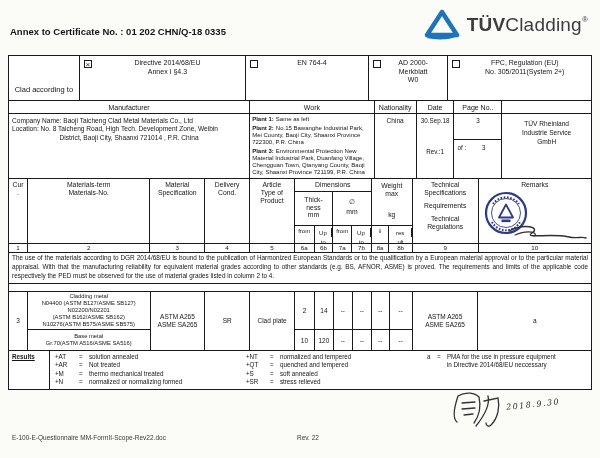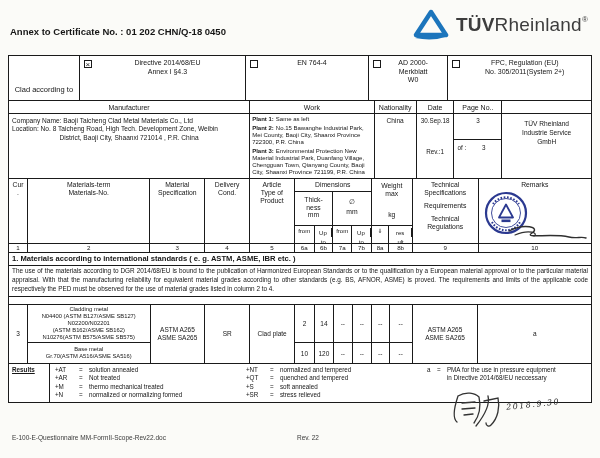--- a/index.html
+++ b/index.html
@@ -103,27 +103,27 @@
   .sig { position:absolute; left:448px; top:388px; width:148px; height:48px; }
   .sig-date { position:absolute; left:58px; top:12px; font-size:8px; font-style:italic; font-family:"DejaVu Serif", serif; color:#2a2a2a; transform:rotate(-6deg); letter-spacing:1.5px; white-space:nowrap; }
   .foot-file { position:absolute; left:12px; top:434px; font-size:6.5px; color:#3a3a3a; }
   .foot-rev { position:absolute; left:297px; top:434px; font-size:6.5px; color:#3a3a3a; }
 </style>
 </head>
 <body>
 
 <div>
 
-  <div class="annex">Annex to Certificate No. : 01 202 CHN/Q-18 0450</div>
+  <div class="annex">Annex to Certificate No. : 01 202 CHN/Q-18 0335</div>
   <div class="logo">
     <svg width="36" height="32" viewBox="0 0 36 32">
       <path d="M18 3 L33 26 L3 26 Z" fill="none" stroke="#1c75bc" stroke-width="4.5" stroke-linejoin="round"></path>
       <path d="M2 29 Q 14 23.5 34 27.5 Q 20 32.5 2 29 Z" fill="#1c75bc"></path>
     </svg>
-    <div class="logo-text"><span class="logo-tuv">TÜV</span><span>Rheinland</span><span class="logo-reg">®</span></div>
+    <div class="logo-text"><span class="logo-tuv">TÜV</span><span>Cladding</span><span class="logo-reg">®</span></div>
   </div>
 
   <div class="tbl">
 
     <div class="row scope-row">
       <div class="c scope-label">Clad according to</div>
       <div class="c opt w1">
         <span class="cb">×</span>
         <div class="ol">
           <div>Directive 2014/68/EU</div>
@@ -300,21 +300,20 @@
             <path d="M27 17.5 L34 30.5 L20 30.5 Z" fill="none" stroke="#2b3990" stroke-width="1.8" stroke-linejoin="round"></path>
             <rect x="22.5" y="32.5" width="9" height="2.6" fill="#2b3990"></rect>
             <path d="M30 44 C45 36 62 40 53 46 C44 52 72 46 90 50 C98 52 102 49 107 51" fill="none" stroke="#303030" stroke-width="1.4" stroke-linecap="round"></path>
             <path d="M36 48 C50 42 60 46 55 49" fill="none" stroke="#303030" stroke-width="1.2" stroke-linecap="round"></path>
           </svg>
         </div>
         <div class="num">10</div>
       </div>
     </div>
 
-    <div class="row sec-title">1. Materials according to international standards ( e. g. ASTM, ASME, IBR etc. )</div>
 
     <div class="row para">The use of the materials according to  DGR 2014/68/EU is bound to the  publication of Harmonized European Standards or to the qualification by a European  material approval or to the particular material appraisal. With that the manufacturing reliability for equivalent material grades according to other standards (e.g. BS, AFNOR, ASME) is proved. The requirements and limits of the applicable code respectively the PED must be observed for the use of material grades listed in column 2 to 4.</div>
 
     <div class="row empty-row"></div>
 
     <div class="row data-row">
       <div class="col" style="width:19px">
         <div class="dfull">3</div>
       </div>
       <div class="col" style="width:123px">

